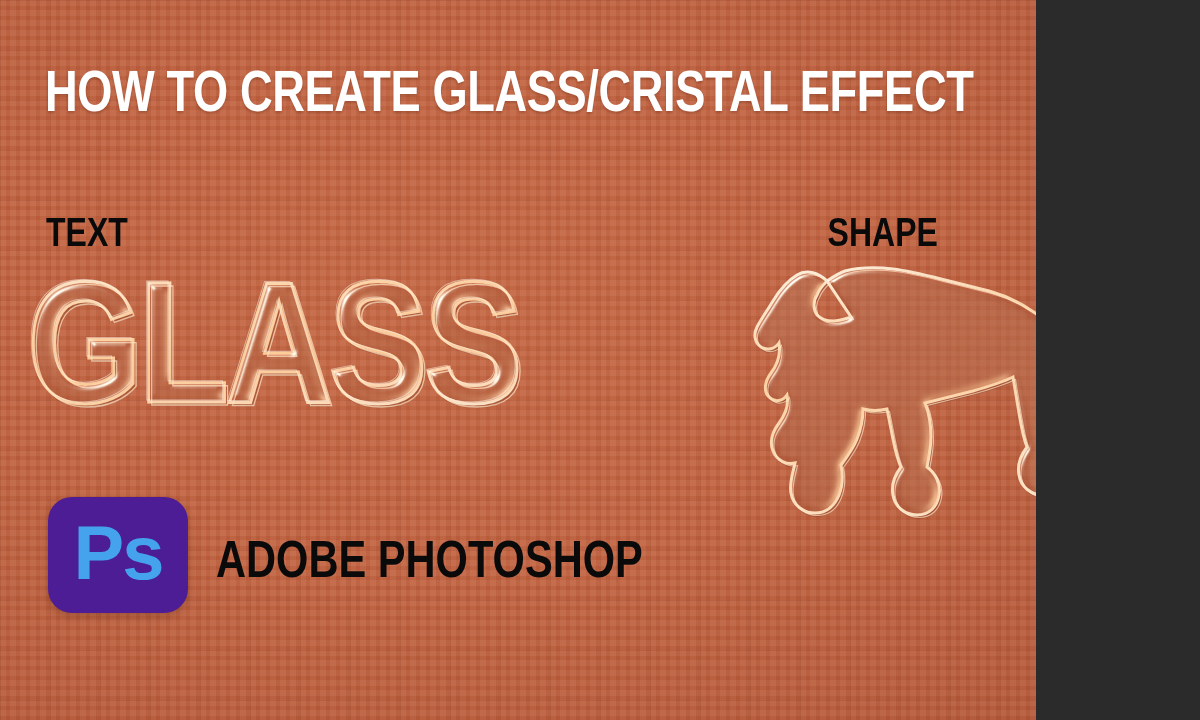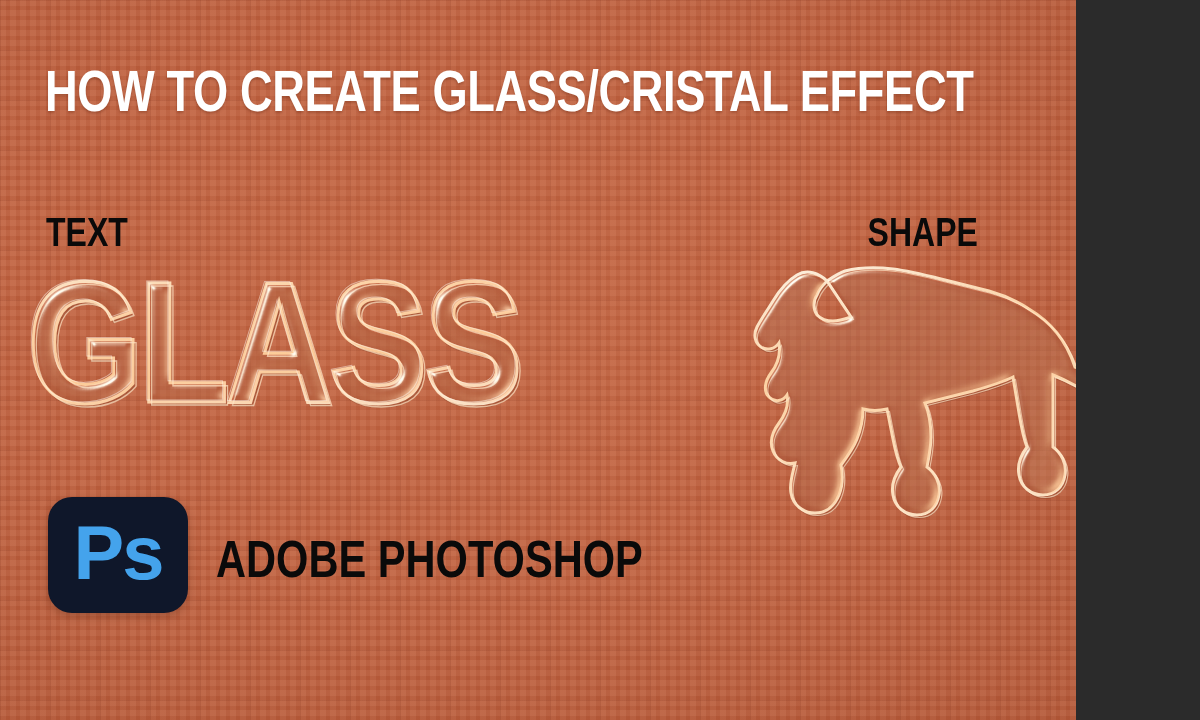--- a/index.html
+++ b/index.html
@@ -8,21 +8,20 @@
     padding: 0;
     background: #2b2b2b;
   }
   #canvas {
     position: relative;
     width: 1036px;
     height: 720px;
     overflow: hidden;
     font-family: "Liberation Sans", sans-serif;
     background-color: #c0603d;
-    padding-left: 40px;
   }
 
   
   .bg-base {
     position: absolute;
     inset: 0;
     background-color: #c0603d;
   }
   .bg-squares {
     position: absolute;
@@ -109,21 +108,21 @@
   .glass-shape svg { display: block; width: 100%; height: 100%; }
 
   
   .ps-icon {
     position: absolute;
     left: 48px;
     top: 497px;
     width: 140px;
     height: 116px;
     border-radius: 24px;
-    background: #0f172a;
+    background: #4c1d95;
     box-shadow: 0 3px 8px rgba(70,24,8,0.28);
     display: flex;
     align-items: center;
     justify-content: center;
     overflow: hidden;
   }
   .ps-glyph {
     font-size: 76px;
     font-weight: 700;
     line-height: 1;

